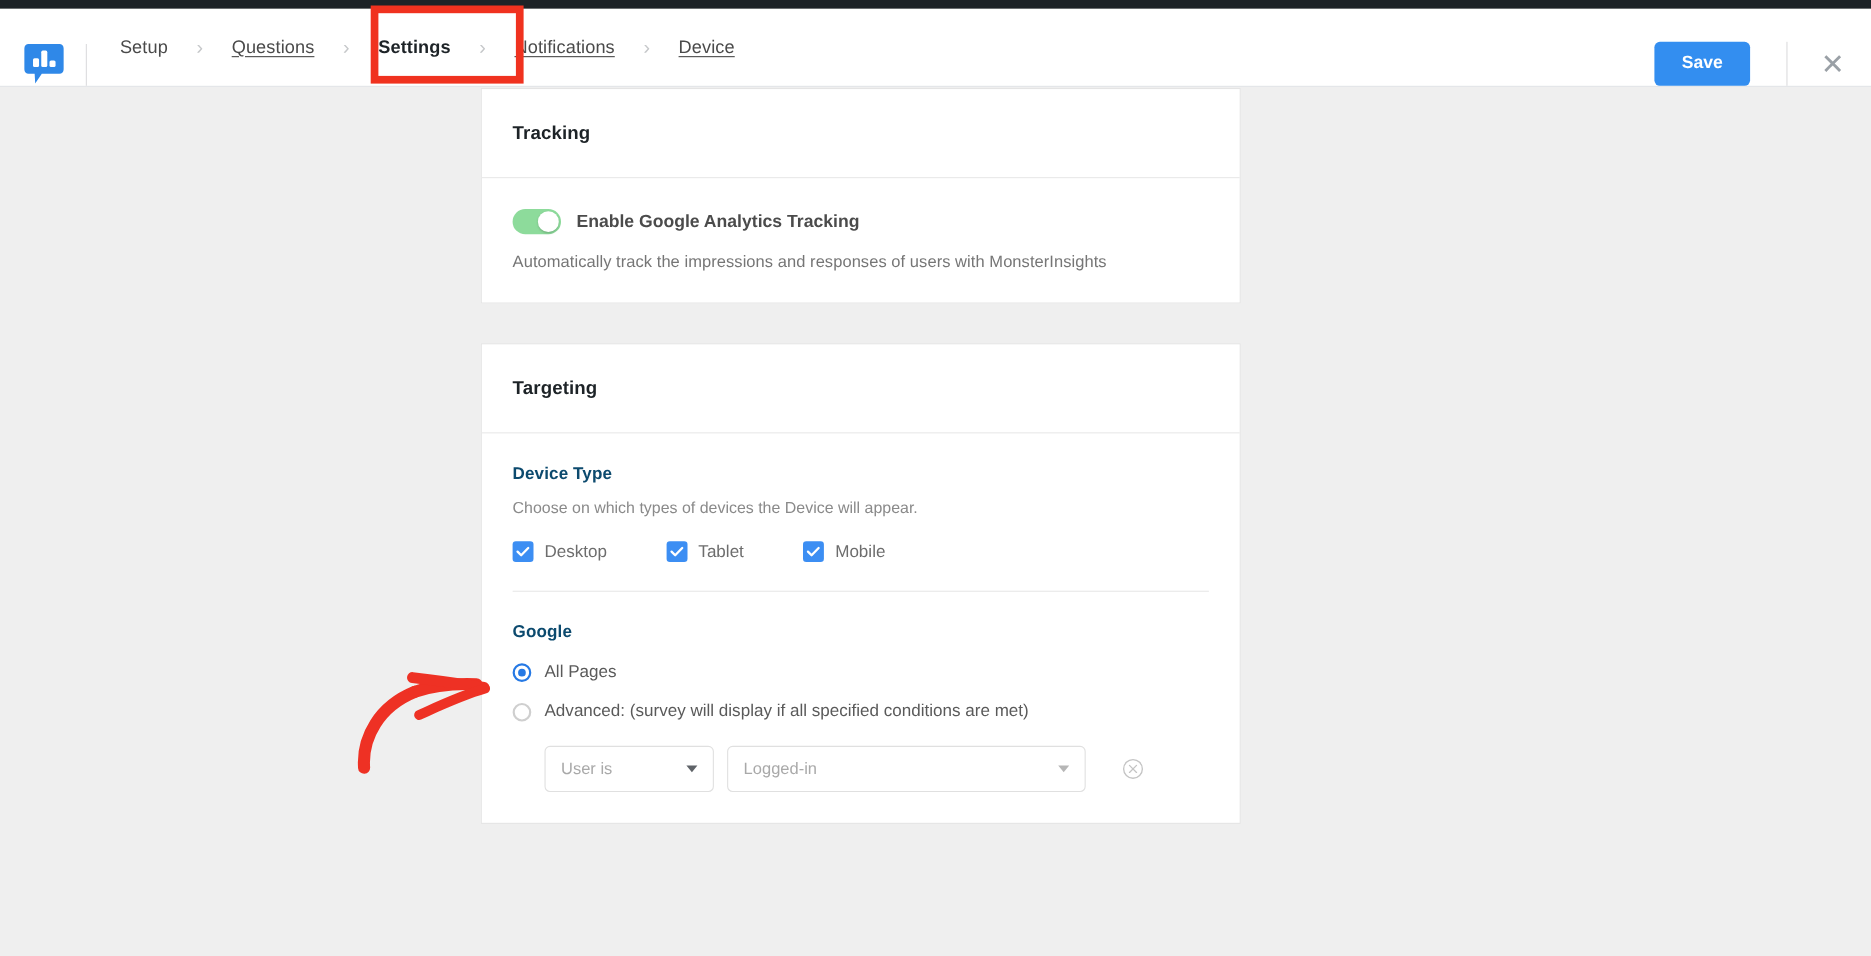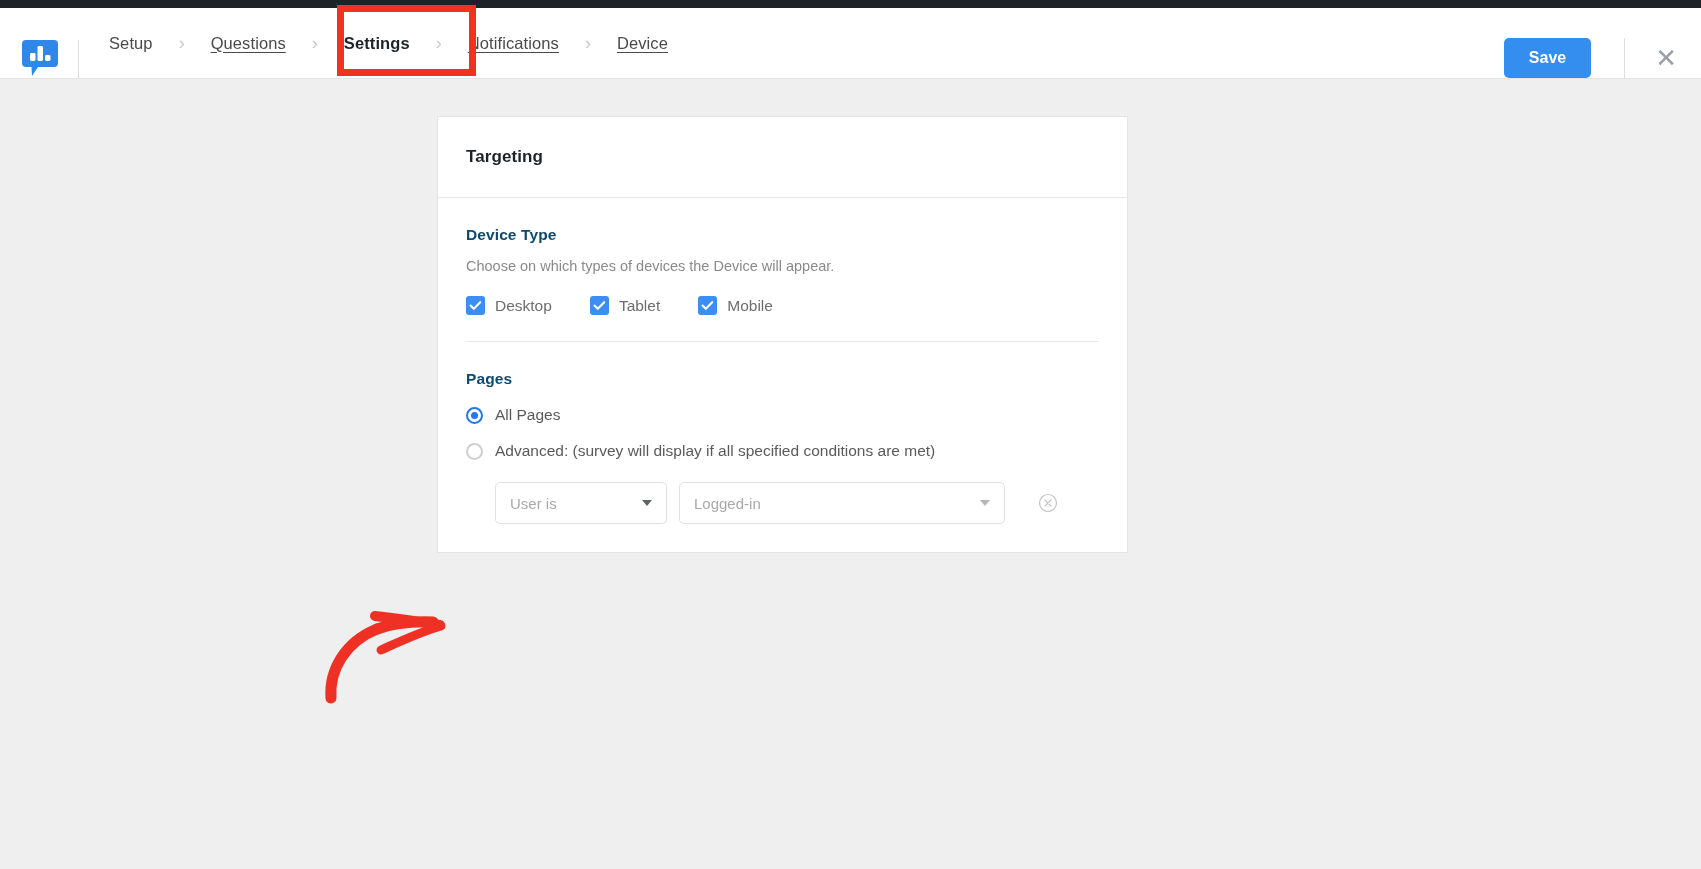--- a/index.html
+++ b/index.html
@@ -214,21 +214,21 @@
     font-size: 14.5px;
     color: #8a8a8a;
     margin-top: 14px;
   }
 
   
   .checkbox-row {
     display: flex;
     align-items: center;
     margin-top: 22px;
-    gap: 0;
+    gap: 16px;
   }
   .cb-item {
     display: flex;
     align-items: center;
     gap: 10px;
     margin-right: 38px;
     cursor: pointer;
   }
   .cb-box {
     width: 19px;
@@ -295,21 +295,21 @@
     height: 42px;
     border: 1px solid #e0e0e0;
     border-radius: 5px;
     background: #ffffff;
     display: flex;
     align-items: center;
     padding: 0 14px;
     cursor: pointer;
     position: relative;
   }
-  .select.narrow { width: 172px; }
+  .select.narrow { width: 154px; }
   .select.wide { width: 326px; gap: 23px; }
   .select .sel-value {
     font-size: 15px;
     color: #a9a9a9;
     flex: 1;
   }
   .caret {
     width: 0; height: 0;
     border-left: 5px solid transparent;
     border-right: 5px solid transparent;
@@ -369,20 +369,34 @@
     <button class="save-btn">Save</button>
     <div class="right-divider"></div>
     <span class="close-x">✕</span>
   </div>
 </div>
 
 <div class="settings-highlight"></div>
 
 <div class="main">
 
+  <section class="card">
+    <div class="card-header">
+      <div class="card-title">Tracking</div>
+    </div>
+    <div class="card-body">
+      <div class="toggle-row">
+        <div class="toggle">
+          <div class="knob"></div>
+        </div>
+        <div class="toggle-label">Enable Google Analytics Tracking</div>
+      </div>
+      <div class="helper-text">Automatically track the impressions and responses of users with MonsterInsights</div>
+    </div>
+  </section>
 
   <div class="card-gap"></div>
 
   <section class="card">
     <div class="card-header">
       <div class="card-title">Targeting</div>
     </div>
     <div class="card-body">
 
       <div class="sub-title">Device Type</div>
@@ -412,21 +426,21 @@
             <svg width="13" height="13" viewBox="0 0 13 13">
                 <path d="M1.5 6.5 L4.8 9.8 L11.2 3.2" stroke="#ffffff" stroke-width="2.1" fill="none" stroke-linecap="round" stroke-linejoin="round"></path>
               </svg>
           </span>
           <span class="cb-label">Mobile</span>
         </label>
       </div>
 
       <div class="section-divider"></div>
 
-      <div class="sub-title" style="margin-top:28px">Pages</div>
+      <div class="sub-title" style="margin-top:28px">Google</div>
 
       <label class="radio-row">
         <span class="radio checked"></span>
         <span class="radio-label">All Pages</span>
       </label>
 
       <label class="radio-row">
         <span class="radio"></span>
         <span class="radio-label">Advanced: (survey will display if all specified conditions are met)</span>
       </label>

